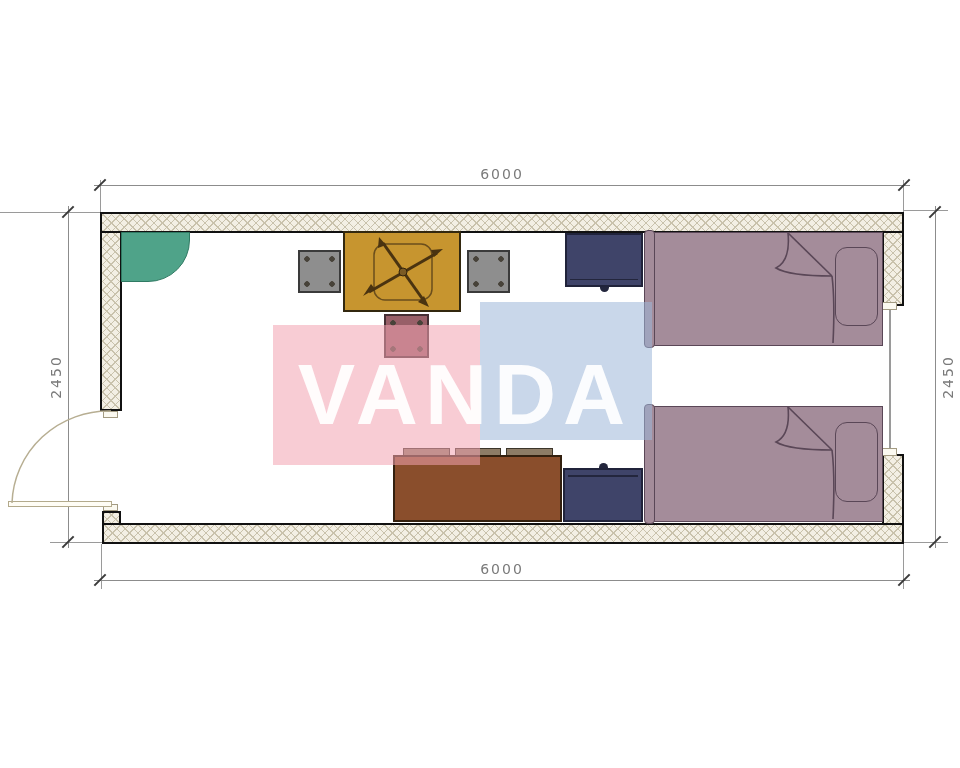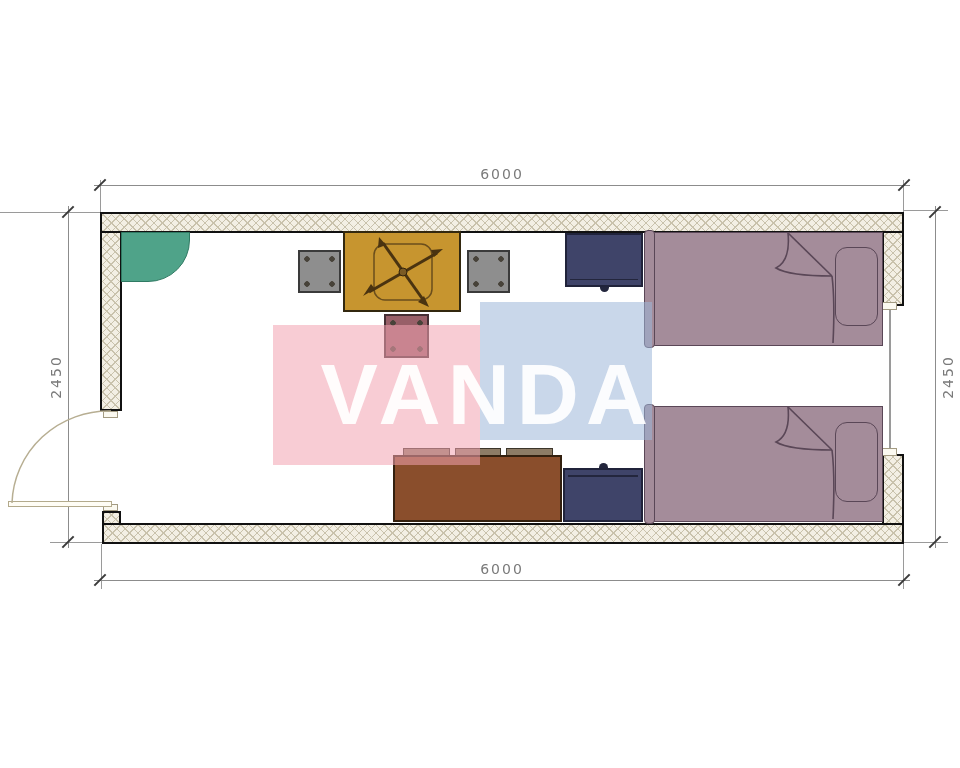--- a/index.html
+++ b/index.html
@@ -51,21 +51,21 @@
   .fan-tip{fill:#4a3310;}
   .fan-hub{fill:#7a5a24;stroke:#33240c;}
   .door-line{stroke:var(--door,#b7ae92);stroke-width:1.5;fill:none;}
   .door-leaf{position:absolute;box-sizing:border-box;background:#fffdf5;border:1px solid #b3aa8c;}
   .win-line{position:absolute;background:#9a9a9a;}
   
   .wm-rect{position:absolute;}
   .wm-pink{background:var(--watermark-pink,rgba(242,163,176,.55));}
   .wm-blue{background:var(--watermark-blue,rgba(157,182,217,.55));}
   .wm-text{position:absolute;font-family:"Liberation Sans",sans-serif;font-weight:700;
-           font-size:86px;letter-spacing:7px;color:rgba(255,255,255,.93);text-align:right;}
+           font-size:86px;letter-spacing:7px;color:rgba(255,255,255,.93);text-align:center;}
 </style>
 </head>
 <body>
 
 <div class="extline" style="left:100px;top:180px;width:1px;height:32px;"></div>
 <div class="extline" style="left:903px;top:180px;width:1px;height:32px;"></div>
 <div class="dimline" style="left:94px;top:185px;width:816px;height:1px;"></div>
 <div class="tick" style="left:92px;top:184px;"></div>
 <div class="tick" style="left:896px;top:184px;"></div>
 <div class="dimlabel" style="left:452px;top:166px;width:100px;">6000</div>

